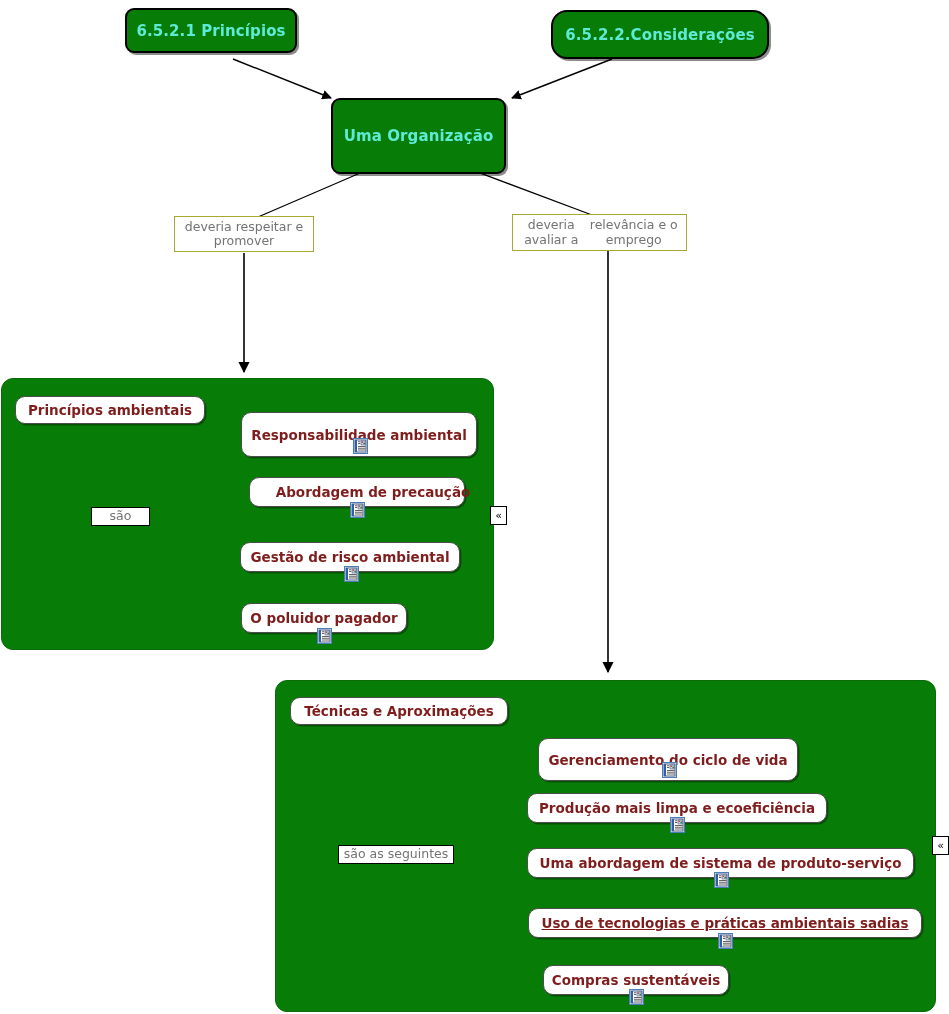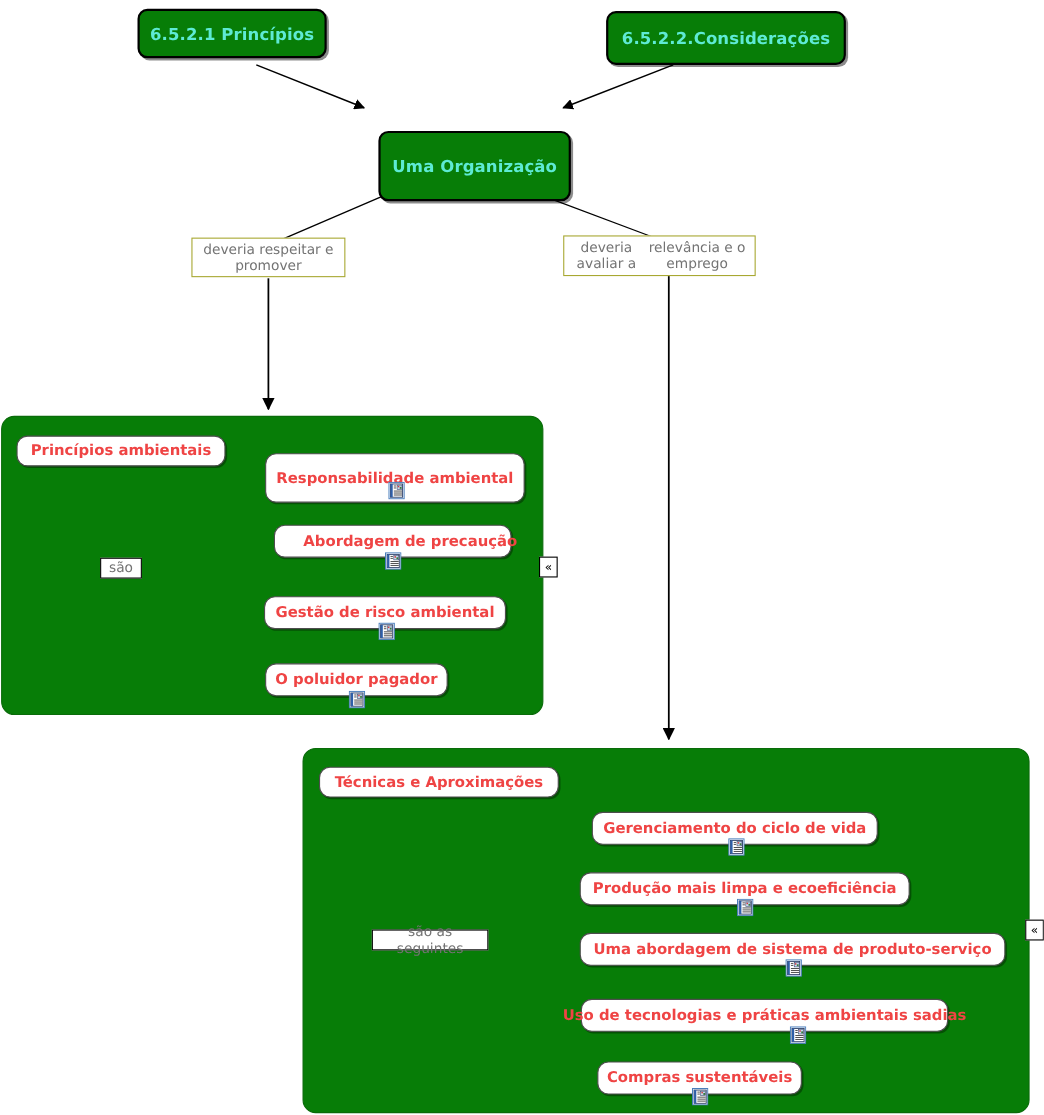--- a/index.html
+++ b/index.html
@@ -54,21 +54,21 @@
     box-sizing: border-box;
   }
 
   
   .leaf {
     position: absolute;
     background: #ffffff;
     border: 1px solid #4d4d4d;
     border-radius: 10px;
     box-sizing: border-box;
-    color: #ef4444;
+    color: #7f1d1d;
     font-weight: bold;
     font-size: 13.5px;
     display: flex;
     align-items: center;
     justify-content: center;
     text-align: center;
     white-space: nowrap;
     padding: 0 12px;
     box-shadow: 1.5px 1.5px 0 rgba(0,0,0,0.35);
   }
@@ -160,45 +160,45 @@
     <line x1="442" y1="850" x2="521" y2="813" stroke="#000000" stroke-width="1.2" marker-end="url(#arrow)"></line>
     <line x1="462" y1="858" x2="521" y2="862" stroke="#000000" stroke-width="1.2" marker-end="url(#arrow)"></line>
     <line x1="440" y1="864" x2="521" y2="920" stroke="#000000" stroke-width="1.2" marker-end="url(#arrow)"></line>
     <line x1="436" y1="866" x2="538" y2="978" stroke="#000000" stroke-width="1.2" marker-end="url(#arrow)"></line>
   </svg>
 
   <div class="concept" style="left:125px; top:8px; width:172px; height:45px;">
     <span>6.5.2.1 Princípios</span>
   </div>
 
-  <div class="concept" style="left:551px; top:10px; width:218px; height:49px;">
+  <div class="concept" style="left:551px; top:10px; width:218px; height:49px;border-radius:16px;">
     <span>6.5.2.2.Considerações</span>
   </div>
 
-  <div class="concept" style="left:344px; top:98px; width:175px; height:64px;margin-top:21px;">
+  <div class="concept" style="left:331px; top:98px; width:175px; height:76px;">
     <span>Uma Organização</span>
   </div>
 
   <div class="linkbox olive" style="left:174px; top:216px; width:140px; height:36px; flex-direction:column;">
     <span>deveria respeitar e</span>
     <span>promover</span>
   </div>
 
   <div class="linkbox olive" style="left:512px; top:214px; width:175px; height:37px; flex-direction:row;">
     <span>deveria avaliar a</span>
     <span>relevância e o emprego</span>
   </div>
 
   <div class="region" style="left:1px; top:378px; width:493px; height:272px;"></div>
 
   <div class="leaf title" style="left:15px; top:396px; width:190px; height:28px;">
     <span>Princípios ambientais</span>
   </div>
 
-  <div class="linkbox plain" style="left:91px; top:507px; width:38px; height:19px;">
+  <div class="linkbox plain" style="left:91px; top:507px; width:59px; height:19px;">
     <span>são</span>
   </div>
 
   <div class="leaf" style="left:241px; top:412px; width:236px; height:45px;">
     <span>Responsabilidade ambiental</span>
   </div>
   <div class="note-icon" style="left:353px; top:438px;">
     <svg width="15" height="16" viewBox="0 0 15 16" xmlns="http://www.w3.org/2000/svg">
       <rect x="0.5" y="0.5" width="14" height="15" fill="#e8f0fa" stroke="#4a7ebb" stroke-width="1"></rect>
       <rect x="2" y="2" width="11" height="12" fill="#ffffff" stroke="#2c3e66" stroke-width="0.8"></rect>
@@ -274,25 +274,25 @@
   <div class="collapse-marker" style="left:490px; top:506px;">
     <span>«</span>
   </div>
 
   <div class="region" style="left:275px; top:680px; width:661px; height:332px;"></div>
 
   <div class="leaf title" style="left:290px; top:697px; width:218px; height:28px;justify-content:center;">
     <span>Técnicas e Aproximações</span>
   </div>
 
-  <div class="linkbox plain" style="left:338px; top:845px; width:106px; height:19px;align-items:center;">
+  <div class="linkbox plain" style="left:338px; top:845px; width:116px; height:19px;align-items:center;">
     <span>são as seguintes</span>
   </div>
 
-  <div class="leaf" style="left:538px; top:738px; width:260px; height:30px;">
+  <div class="leaf" style="left:538px; top:738px; width:260px; height:43px;">
     <span>Gerenciamento do ciclo de vida</span>
   </div>
   <div class="note-icon" style="left:662px; top:762px;">
     <svg width="15" height="16" viewBox="0 0 15 16" xmlns="http://www.w3.org/2000/svg">
       <rect x="0.5" y="0.5" width="14" height="15" fill="#e8f0fa" stroke="#4a7ebb" stroke-width="1"></rect>
       <rect x="2" y="2" width="11" height="12" fill="#ffffff" stroke="#2c3e66" stroke-width="0.8"></rect>
       <rect x="2" y="2" width="2" height="12" fill="#2f5fa8"></rect>
       <rect x="8" y="3" width="4.5" height="4" fill="#c8d8f0" stroke="#2c3e66" stroke-width="0.5"></rect>
       <rect x="8.6" y="3.6" width="1.4" height="1.4" fill="#d04040"></rect>
       <rect x="10.4" y="4.6" width="1.6" height="1.8" fill="#3a7a3a"></rect>
@@ -335,21 +335,21 @@
       <rect x="8.6" y="3.6" width="1.4" height="1.4" fill="#d04040"></rect>
       <rect x="10.4" y="4.6" width="1.6" height="1.8" fill="#3a7a3a"></rect>
       <rect x="5" y="3.4" width="2.2" height="0.8" fill="#3a3a3a"></rect>
       <rect x="5" y="5.2" width="2.2" height="0.8" fill="#3a3a3a"></rect>
       <rect x="5" y="8" width="7.5" height="0.8" fill="#3a3a3a"></rect>
       <rect x="5" y="9.8" width="7.5" height="0.8" fill="#3a3a3a"></rect>
       <rect x="5" y="11.6" width="7.5" height="0.8" fill="#3a3a3a"></rect>
     </svg>
   </div>
 
-  <div class="leaf" style="left:528px; top:908px; width:334px; height:30px;">
+  <div class="leaf" style="left:528px; top:908px; width:394px; height:30px;text-decoration:underline;">
     <span>Uso de tecnologias e práticas ambientais sadias</span>
   </div>
   <div class="note-icon" style="left:718px; top:933px;">
     <svg width="15" height="16" viewBox="0 0 15 16" xmlns="http://www.w3.org/2000/svg">
       <rect x="0.5" y="0.5" width="14" height="15" fill="#e8f0fa" stroke="#4a7ebb" stroke-width="1"></rect>
       <rect x="2" y="2" width="11" height="12" fill="#ffffff" stroke="#2c3e66" stroke-width="0.8"></rect>
       <rect x="2" y="2" width="2" height="12" fill="#2f5fa8"></rect>
       <rect x="8" y="3" width="4.5" height="4" fill="#c8d8f0" stroke="#2c3e66" stroke-width="0.5"></rect>
       <rect x="8.6" y="3.6" width="1.4" height="1.4" fill="#d04040"></rect>
       <rect x="10.4" y="4.6" width="1.6" height="1.8" fill="#3a7a3a"></rect>

